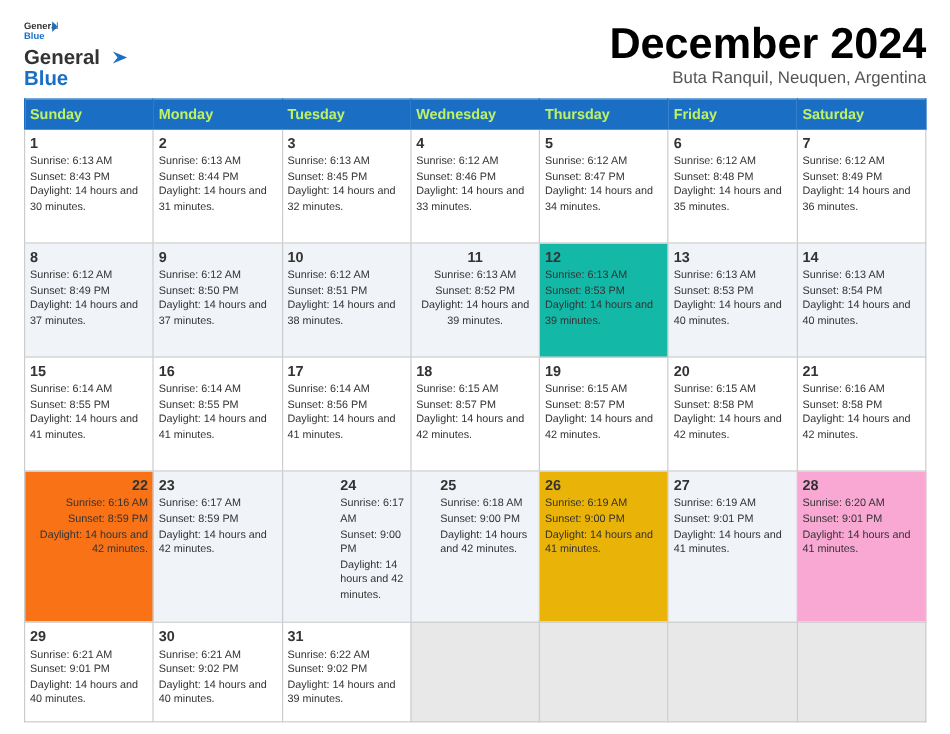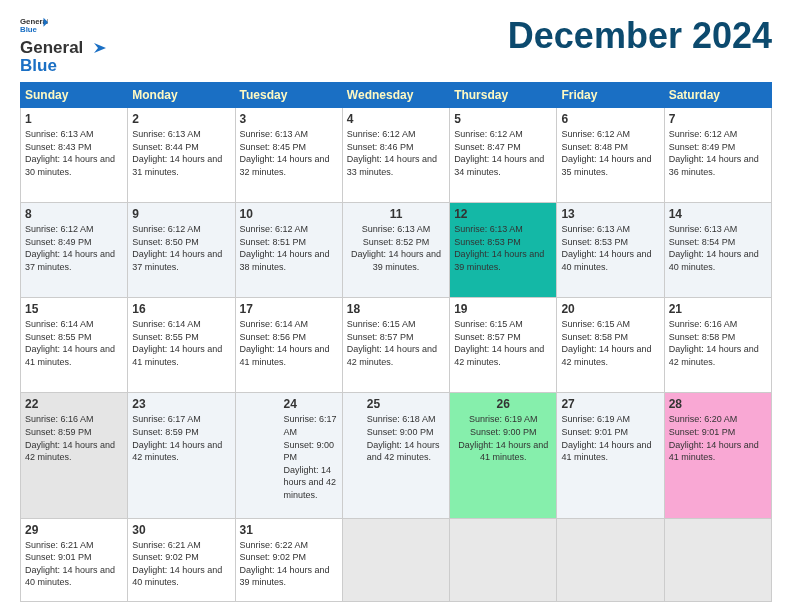--- a/index.html
+++ b/index.html
@@ -32,37 +32,37 @@
       width: 28px;
       height: 18px;
       margin-bottom: 2px;
     }
     .title-block {
       text-align: right;
     }
     .month-title {
       font-size: 36px;
       font-weight: bold;
-      color: #0c4a6e;
+      color: #000000;
       line-height: 1.1;
     }
     .location {
       font-size: 14px;
       color: #555;
     }
     .calendar {
       flex: 1;
       border: 1px solid #ccc;
       border-collapse: collapse;
       width: 100%;
       table-layout: fixed;
     }
     .calendar th {
       background: #1a6fc4;
-      color: #fef9c3;
+      color: #bef264;
       font-size: 12px;
       font-weight: bold;
       padding: 5px 4px;
       text-align: left;
       border: 1px solid #1a6fc4;
     }
     .calendar td {
       border: 1px solid #ccc;
       vertical-align: top;
       padding: 4px 4px;
@@ -106,20 +106,21 @@
       <div style="display:flex; align-items:center; margin-top:2px;">
         <span style="font-size:17px;font-weight:bold;color:#333;">General</span>
         <svg width="22" height="14" viewBox="0 0 22 14" style="margin:0 1px;">
           <polygon points="10,2 22,7 10,12 14,7" fill="#1a6fc4"></polygon>
         </svg>
       </div>
       <span style="font-size:17px;font-weight:bold;color:#1a6fc4;margin-top:-2px;">Blue</span>
     </div>
     <div class="title-block">
       <div class="month-title">December 2024</div>
+      <div class="location">Buta Ranquil, Neuquen, Argentina</div>
     </div>
   </div>
 
   <table class="calendar">
     <thead>
       <tr>
 
       <th>Sunday</th>
           <th>Monday</th>
           <th>Tuesday</th>
@@ -214,37 +215,37 @@
           <td>
         <span class="day-num">20</span>
         <span class="cell-text">Sunrise: 6:15 AM<br>Sunset: 8:58 PM<br>Daylight: 14 hours and 42 minutes.</span>
       </td>
           <td>
         <span class="day-num">21</span>
         <span class="cell-text">Sunrise: 6:16 AM<br>Sunset: 8:58 PM<br>Daylight: 14 hours and 42 minutes.</span>
       </td>
         </tr>
         <tr>
-          <td style="background: #e5e5e5;">
+          <td style="background: #f97316; text-align: right;">
         <span class="day-num">22</span>
         <span class="cell-text">Sunrise: 6:16 AM<br>Sunset: 8:59 PM<br>Daylight: 14 hours and 42 minutes.</span>
       </td>
           <td style="background: rgb(240, 244, 248);">
         <span class="day-num">23</span>
         <span class="cell-text">Sunrise: 6:17 AM<br>Sunset: 8:59 PM<br>Daylight: 14 hours and 42 minutes.</span>
       </td>
           <td style="background: rgb(240, 244, 248); padding-left: 48px;">
         <span class="day-num">24</span>
         <span class="cell-text">Sunrise: 6:17 AM<br>Sunset: 9:00 PM<br>Daylight: 14 hours and 42 minutes.</span>
       </td>
           <td style="background: rgb(240, 244, 248); padding-left: 24px;">
         <span class="day-num">25</span>
         <span class="cell-text">Sunrise: 6:18 AM<br>Sunset: 9:00 PM<br>Daylight: 14 hours and 42 minutes.</span>
       </td>
-          <td style="background: #86efac; text-align: center;">
+          <td style="background: #eab308;">
         <span class="day-num">26</span>
         <span class="cell-text">Sunrise: 6:19 AM<br>Sunset: 9:00 PM<br>Daylight: 14 hours and 41 minutes.</span>
       </td>
           <td style="background: rgb(240, 244, 248); margin-left: 37px;">
         <span class="day-num">27</span>
         <span class="cell-text">Sunrise: 6:19 AM<br>Sunset: 9:01 PM<br>Daylight: 14 hours and 41 minutes.</span>
       </td>
           <td style="background: #f9a8d4;">
         <span class="day-num">28</span>
         <span class="cell-text">Sunrise: 6:20 AM<br>Sunset: 9:01 PM<br>Daylight: 14 hours and 41 minutes.</span>

